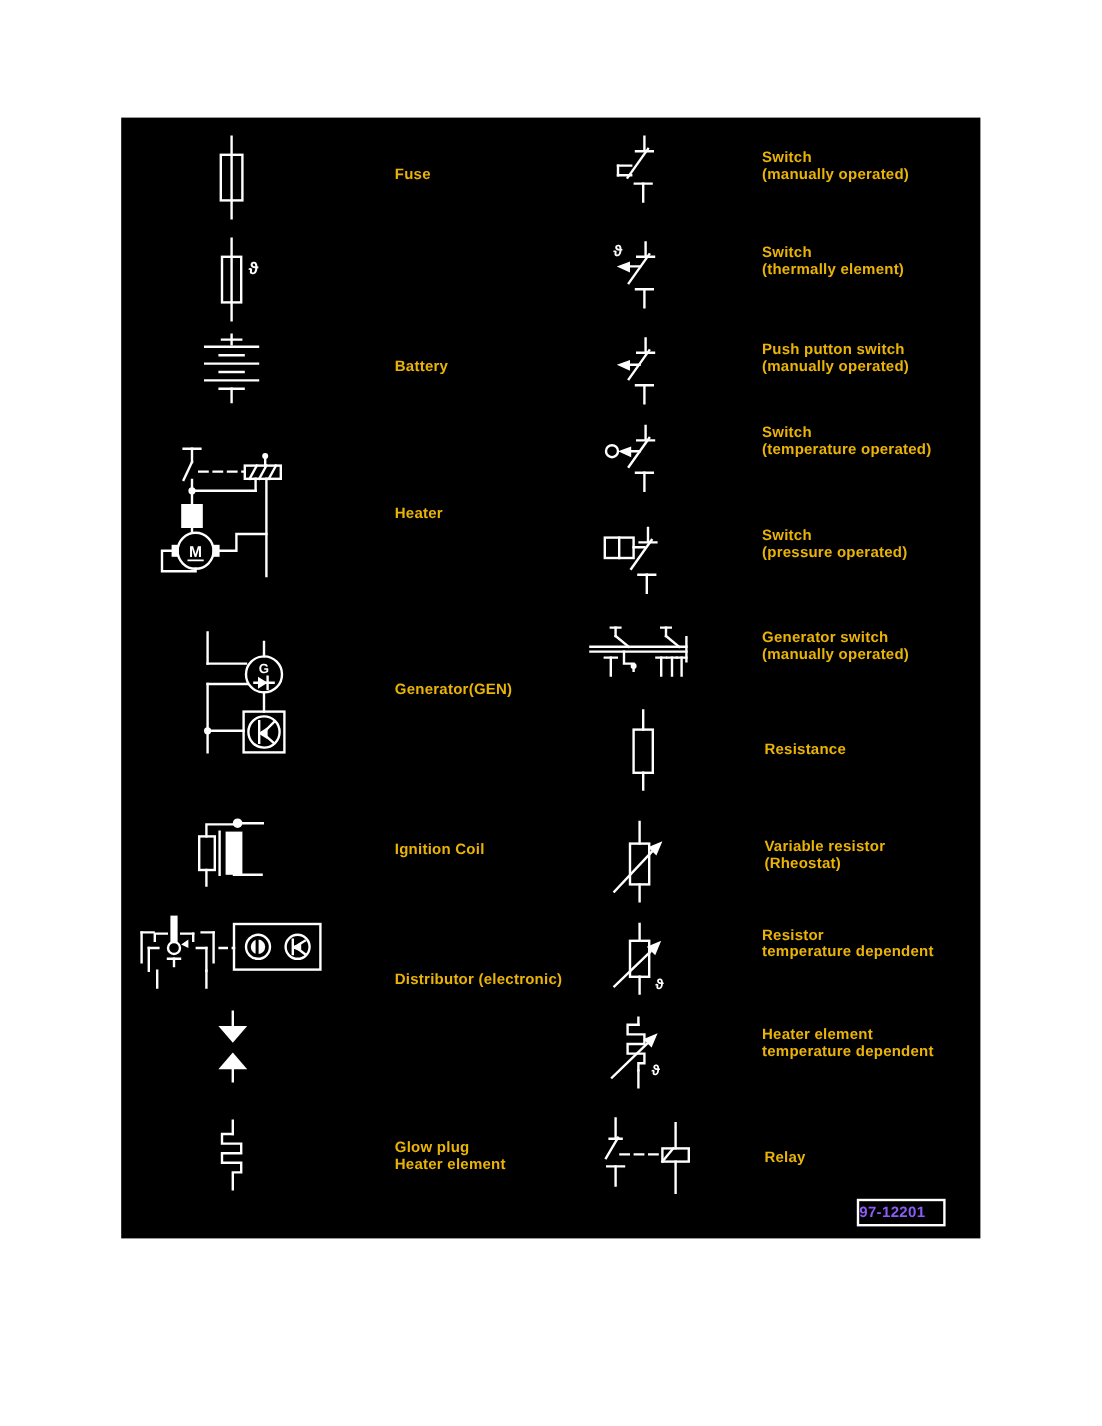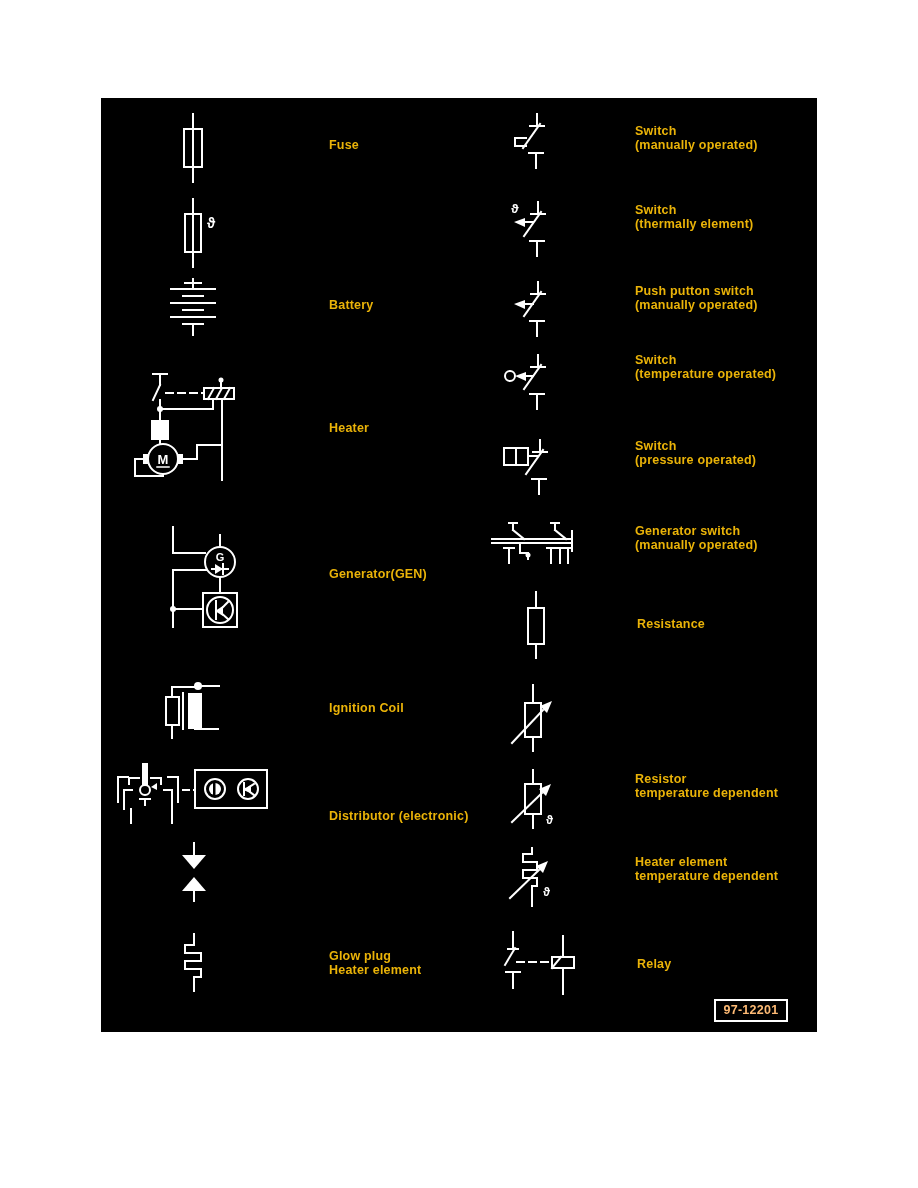--- a/index.html
+++ b/index.html
@@ -7,21 +7,21 @@
         font-family:"Liberation Sans",sans-serif;}
   .panel{position:absolute;left:101px;top:98px;width:716px;height:934px;background:#000;}
   .sym{position:absolute;margin:0;}
   .sym svg{display:block;stroke:#fff;stroke-width:2;fill:none;stroke-linecap:square;}
   .sym svg .fl{fill:#fff;stroke:none;}
   .sym svg .blk{fill:#000;stroke:none;}
   .sym svg text{fill:#fff;stroke:none;font-family:"Liberation Sans",sans-serif;font-weight:bold;}
   .label{position:absolute;width:200px;color:#eab308;font-size:12.5px;line-height:13.8px;
          font-weight:600;letter-spacing:.2px;white-space:nowrap;}
   .figbox{position:absolute;left:613px;top:901px;width:70px;height:19px;border:2px solid #fff;
-          background:#000;color:#fdba74;font-size:12.5px;font-weight:bold;text-align:center;
+          background:#000;color:#8b5cf6;font-size:12.5px;font-weight:bold;text-align:left;
           line-height:19px;letter-spacing:.3px;}
 </style>
 </head>
 <body>
 
 <div class="page">
 <div class="panel">
 
   <figure class="sym" style="left:72px;top:15px">
     <svg width="40" height="70" viewBox="0 0 40 70">
@@ -315,20 +315,24 @@
 
   <figure class="sym" style="left:405px;top:583px">
     <svg width="56" height="72" viewBox="0 0 56 72">
       <path d="M27 4 V22"></path>
       <rect x="19" y="22" width="16" height="34"></rect>
       <path d="M27 56 V70"></path>
       <path d="M6 62 L37 29"></path>
       <polygon class="fl" points="46,20 41,32 34,25"></polygon>
     </svg>
   </figure>
+  <div class="label" style="left:536px;top:601px">
+    <div>Variable resistor</div>
+    <div>(Rheostat)</div>
+  </div>
 
   <figure class="sym" style="left:405px;top:670px">
     <svg width="56" height="64" viewBox="0 0 56 64">
       <path d="M27 2 V16"></path>
       <rect x="19" y="16" width="16" height="30"></rect>
       <path d="M27 46 V60"></path>
       <path d="M6 54 L36 25"></path>
       <polygon class="fl" points="45,16 40,28 33,21"></polygon>
       <text x="40" y="56" font-size="12">ϑ</text>
     </svg>

